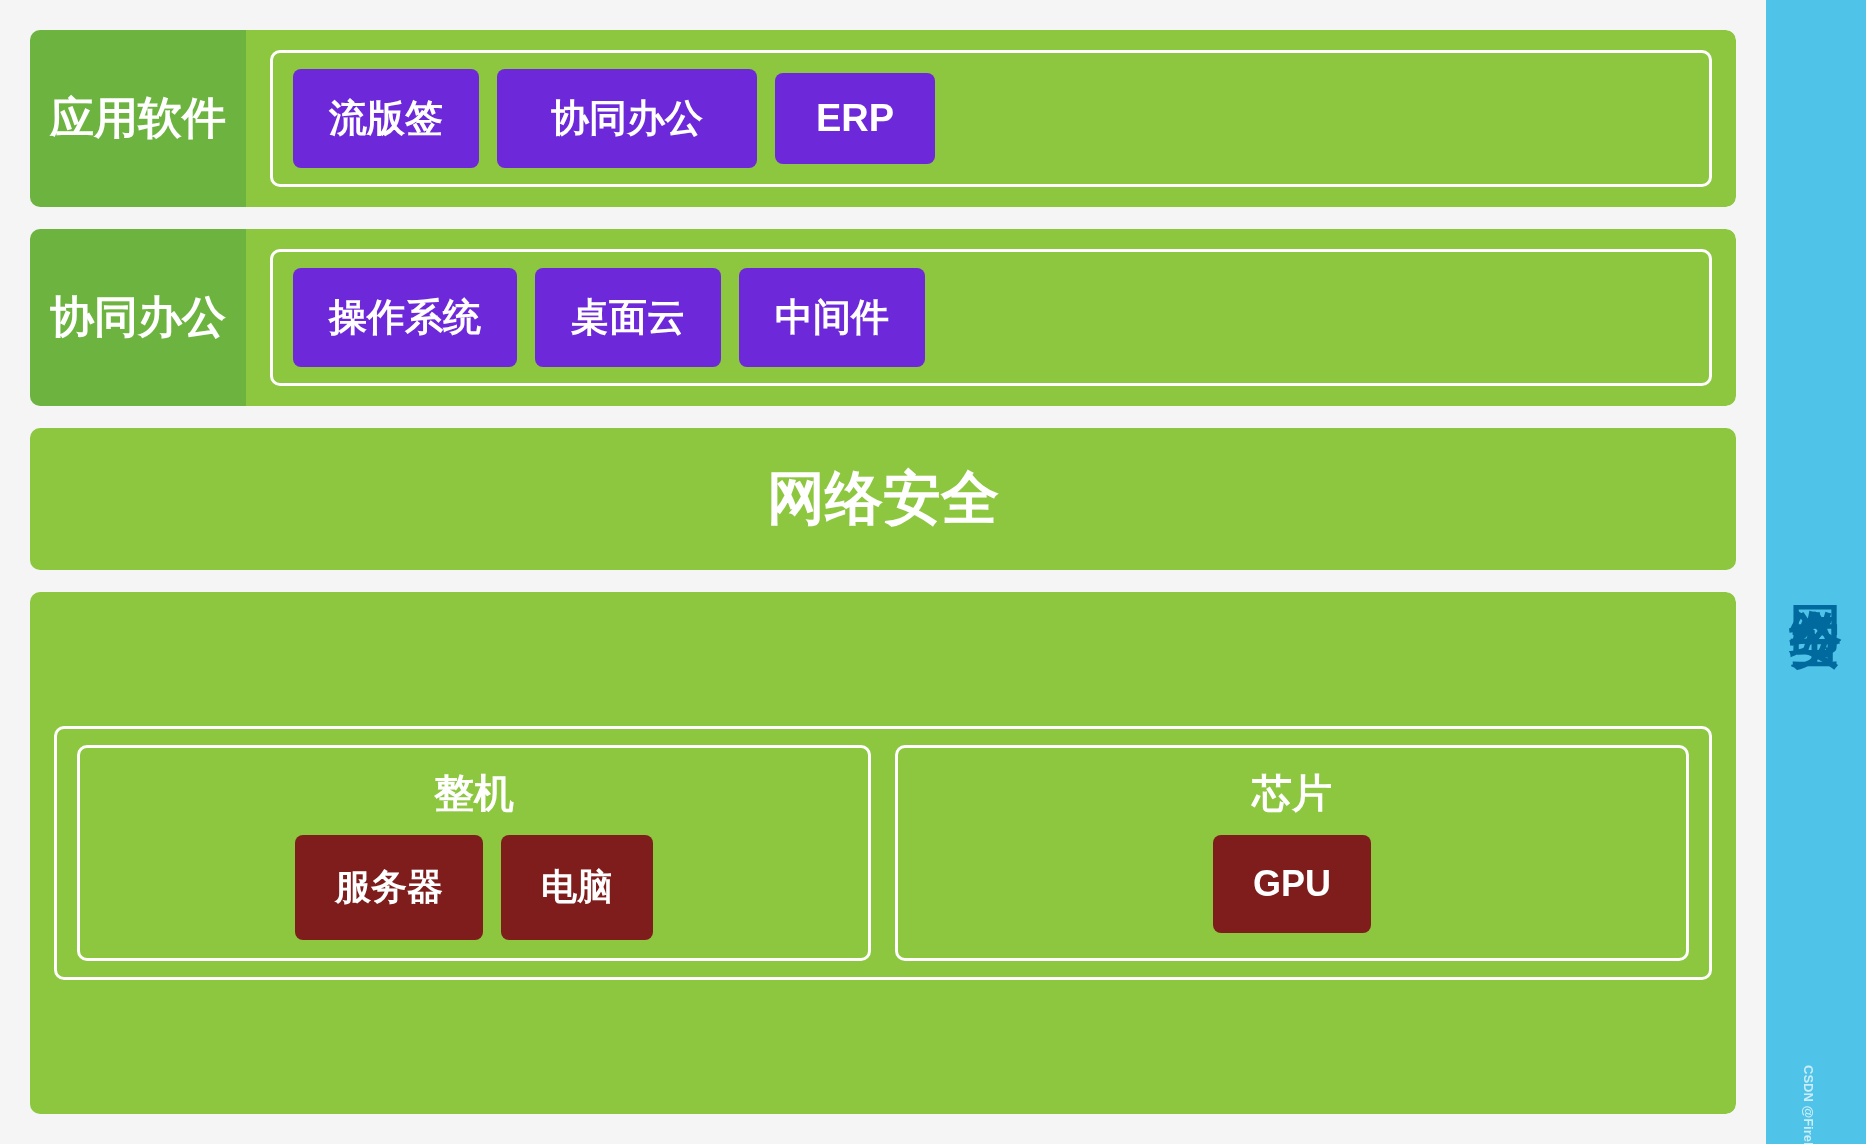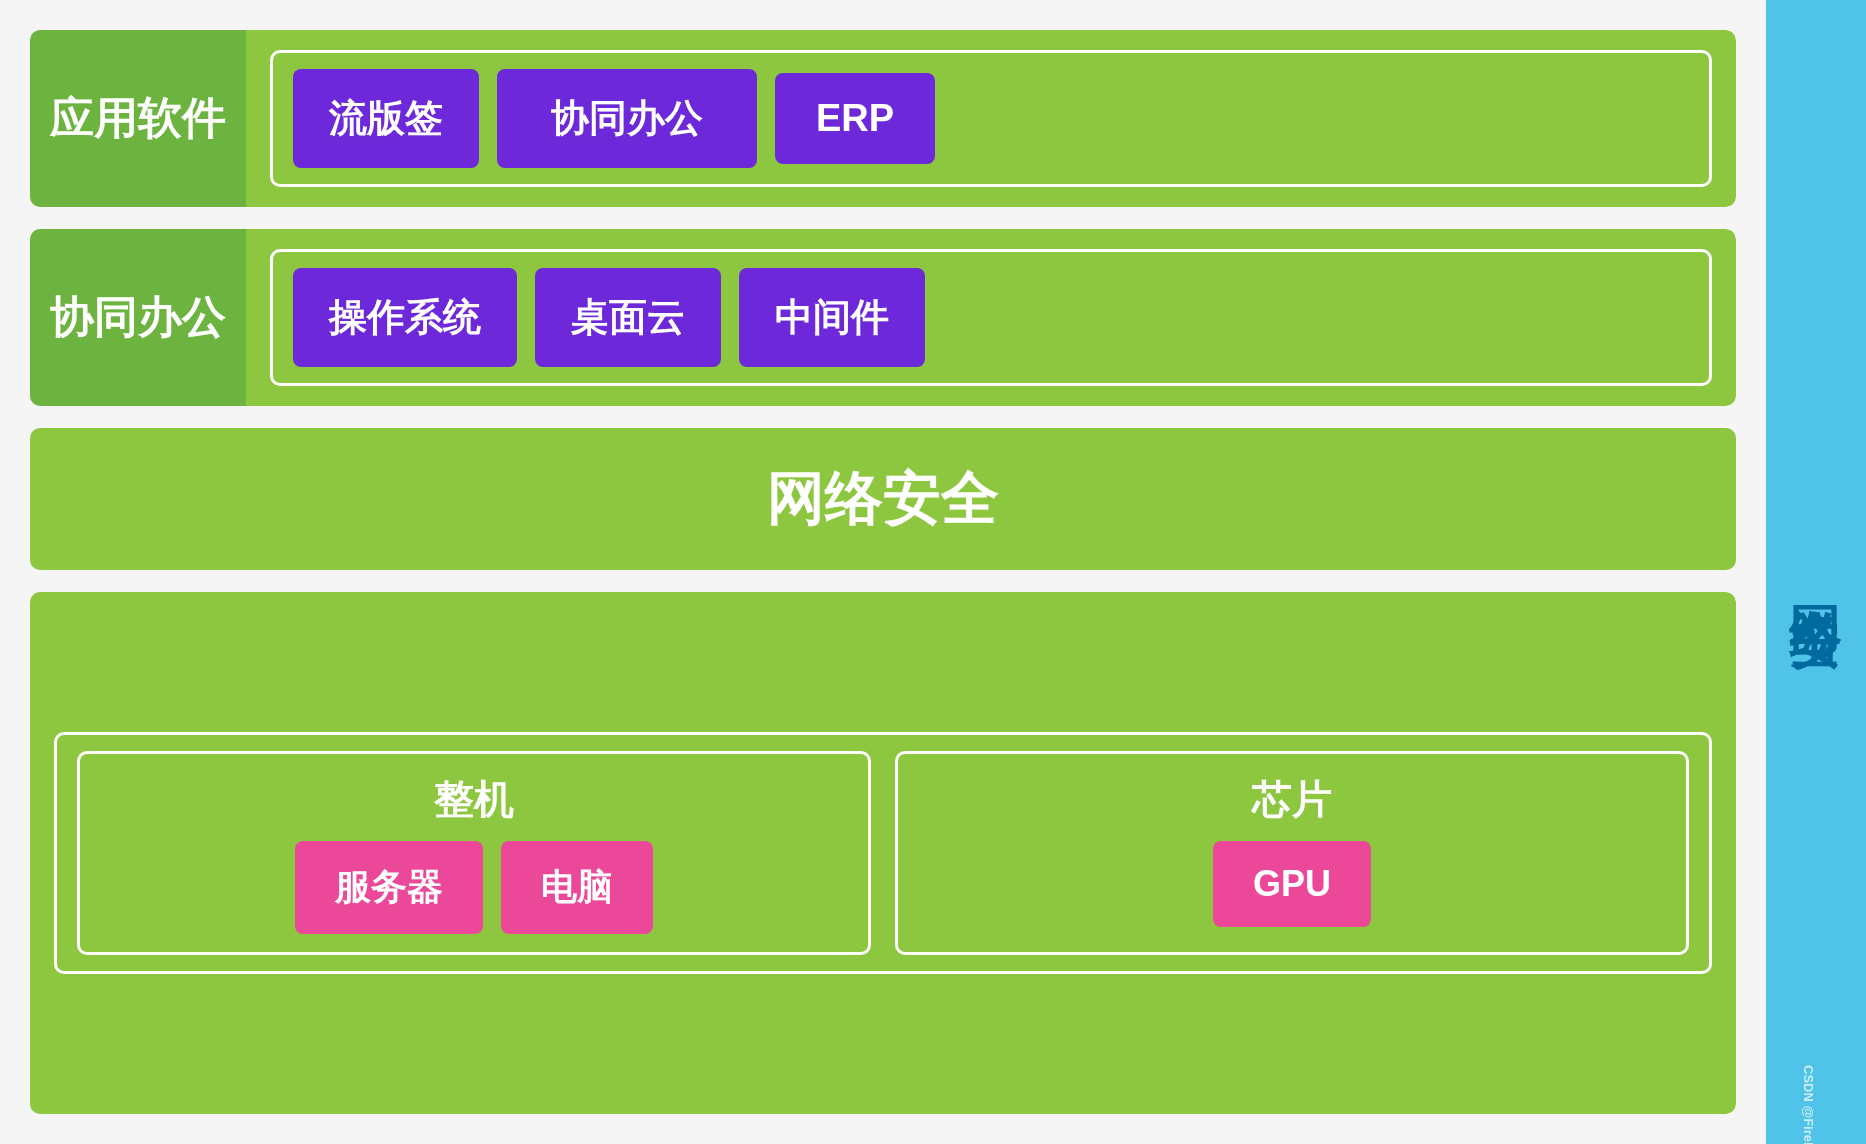--- a/index.html
+++ b/index.html
@@ -152,25 +152,25 @@
       font-weight: bold;
       text-align: center;
     }
 
     .hw-group-items {
       display: flex;
       gap: 18px;
     }
 
     .hw-item {
-      background: #ec4899;
+      background: #7f1d1d;
       color: white;
       font-size: 36px;
       font-weight: bold;
-      padding: 22px 40px;
+      padding: 28px 40px;
       border-radius: 8px;
       text-align: center;
       min-width: 150px;
     }
 
     
     .watermark {
       position: absolute;
       bottom: 20px;
       right: 6px;

